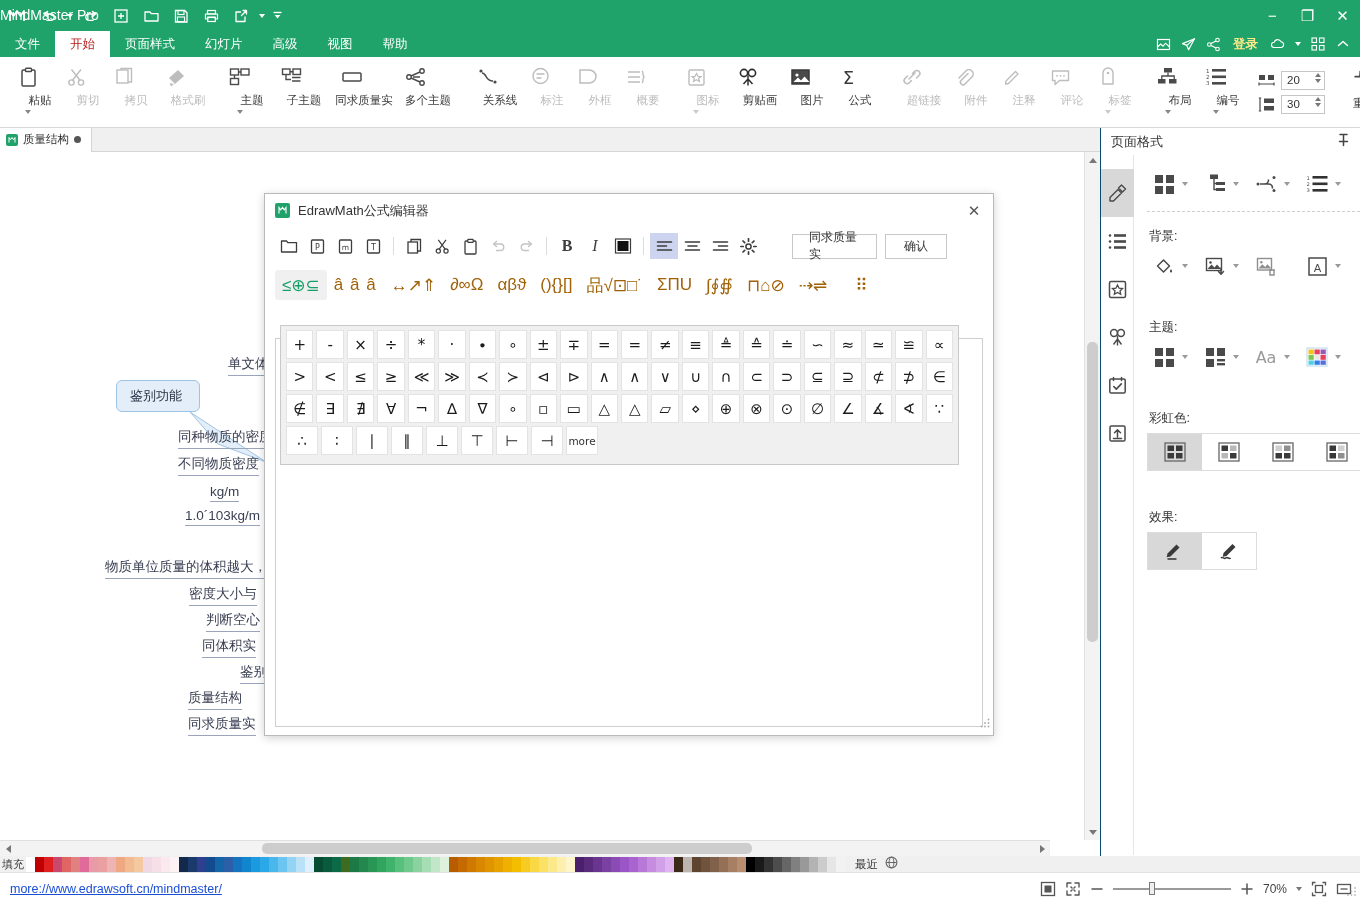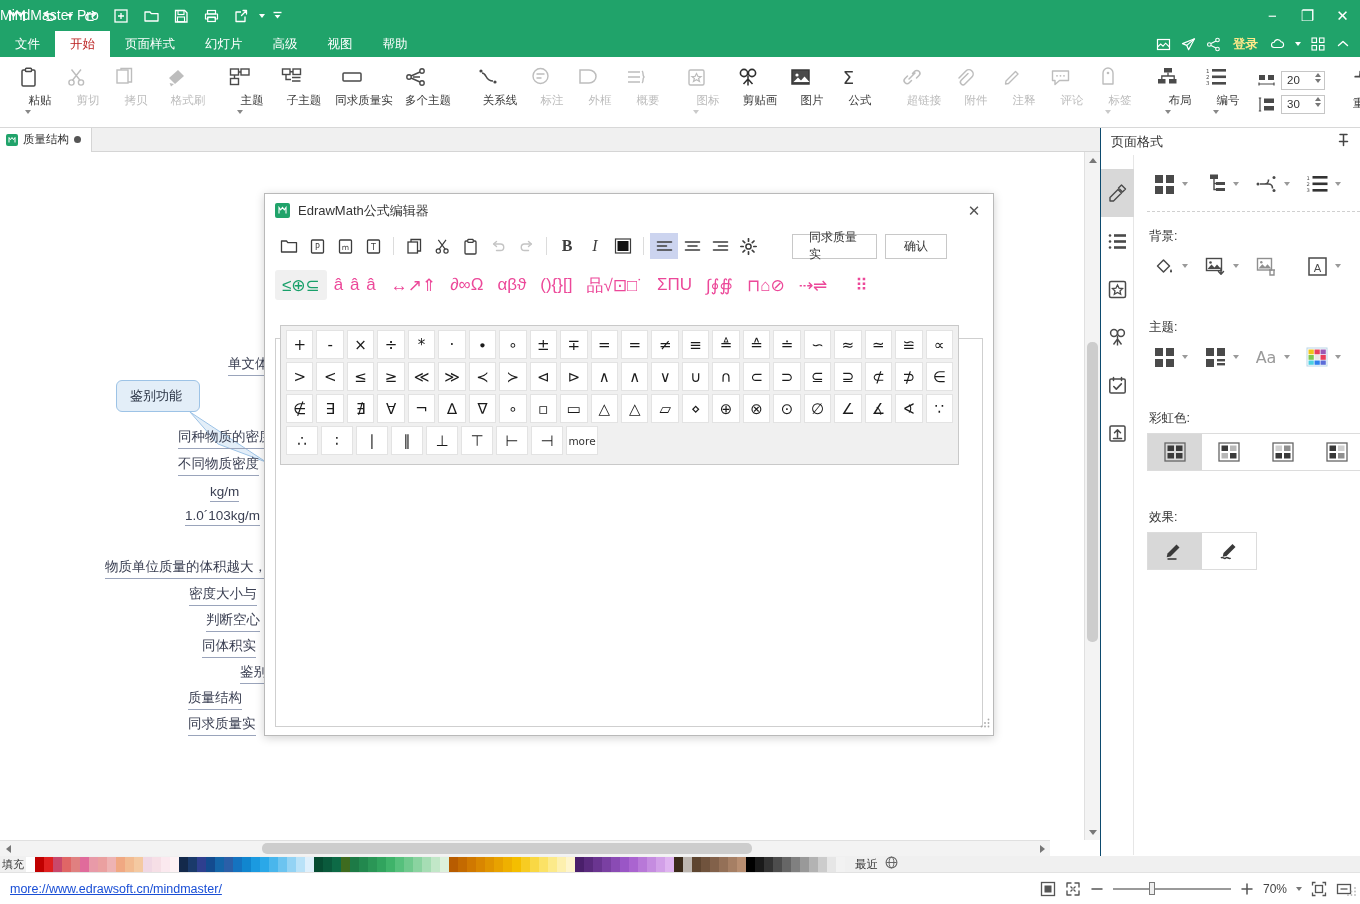--- a/index.html
+++ b/index.html
@@ -202,21 +202,21 @@
   .dlg-btn {
     height: 25px; padding: 0 16px; border: 1px solid #c8c8c8; background: #fff;
     font-size: 12px; color: #333; display: flex; align-items: center; justify-content: center;
     margin-left: 8px;
   }
   .symbar {
     margin: 2px 10px 0 10px; height: 36px; display: flex; align-items: center;
   }
   .symcat {
     height: 30px; padding: 0 7px; display: flex; align-items: center; justify-content: center;
-    font-size: 17px; color: #ec4899; white-space: nowrap;
+    font-size: 17px; color: #a16207; white-space: nowrap;
   }
   .symcat.active { background: #f0f0f0; border-radius: 3px; color: #18a06a; }
   .symcat.g2 { letter-spacing: 1px; }
   .editarea {
     position: absolute; left: 10px; top: 144px; right: 10px; bottom: 8px;
     border: 1px solid #cfcfcf; background: #fff;
   }
   .palette-pop {
     position: absolute; left: 15px; top: 131px; width: 679px;
     background: #f0f0f0; border: 1px solid #c9c9c9; padding: 4px 5px 6px 5px;

